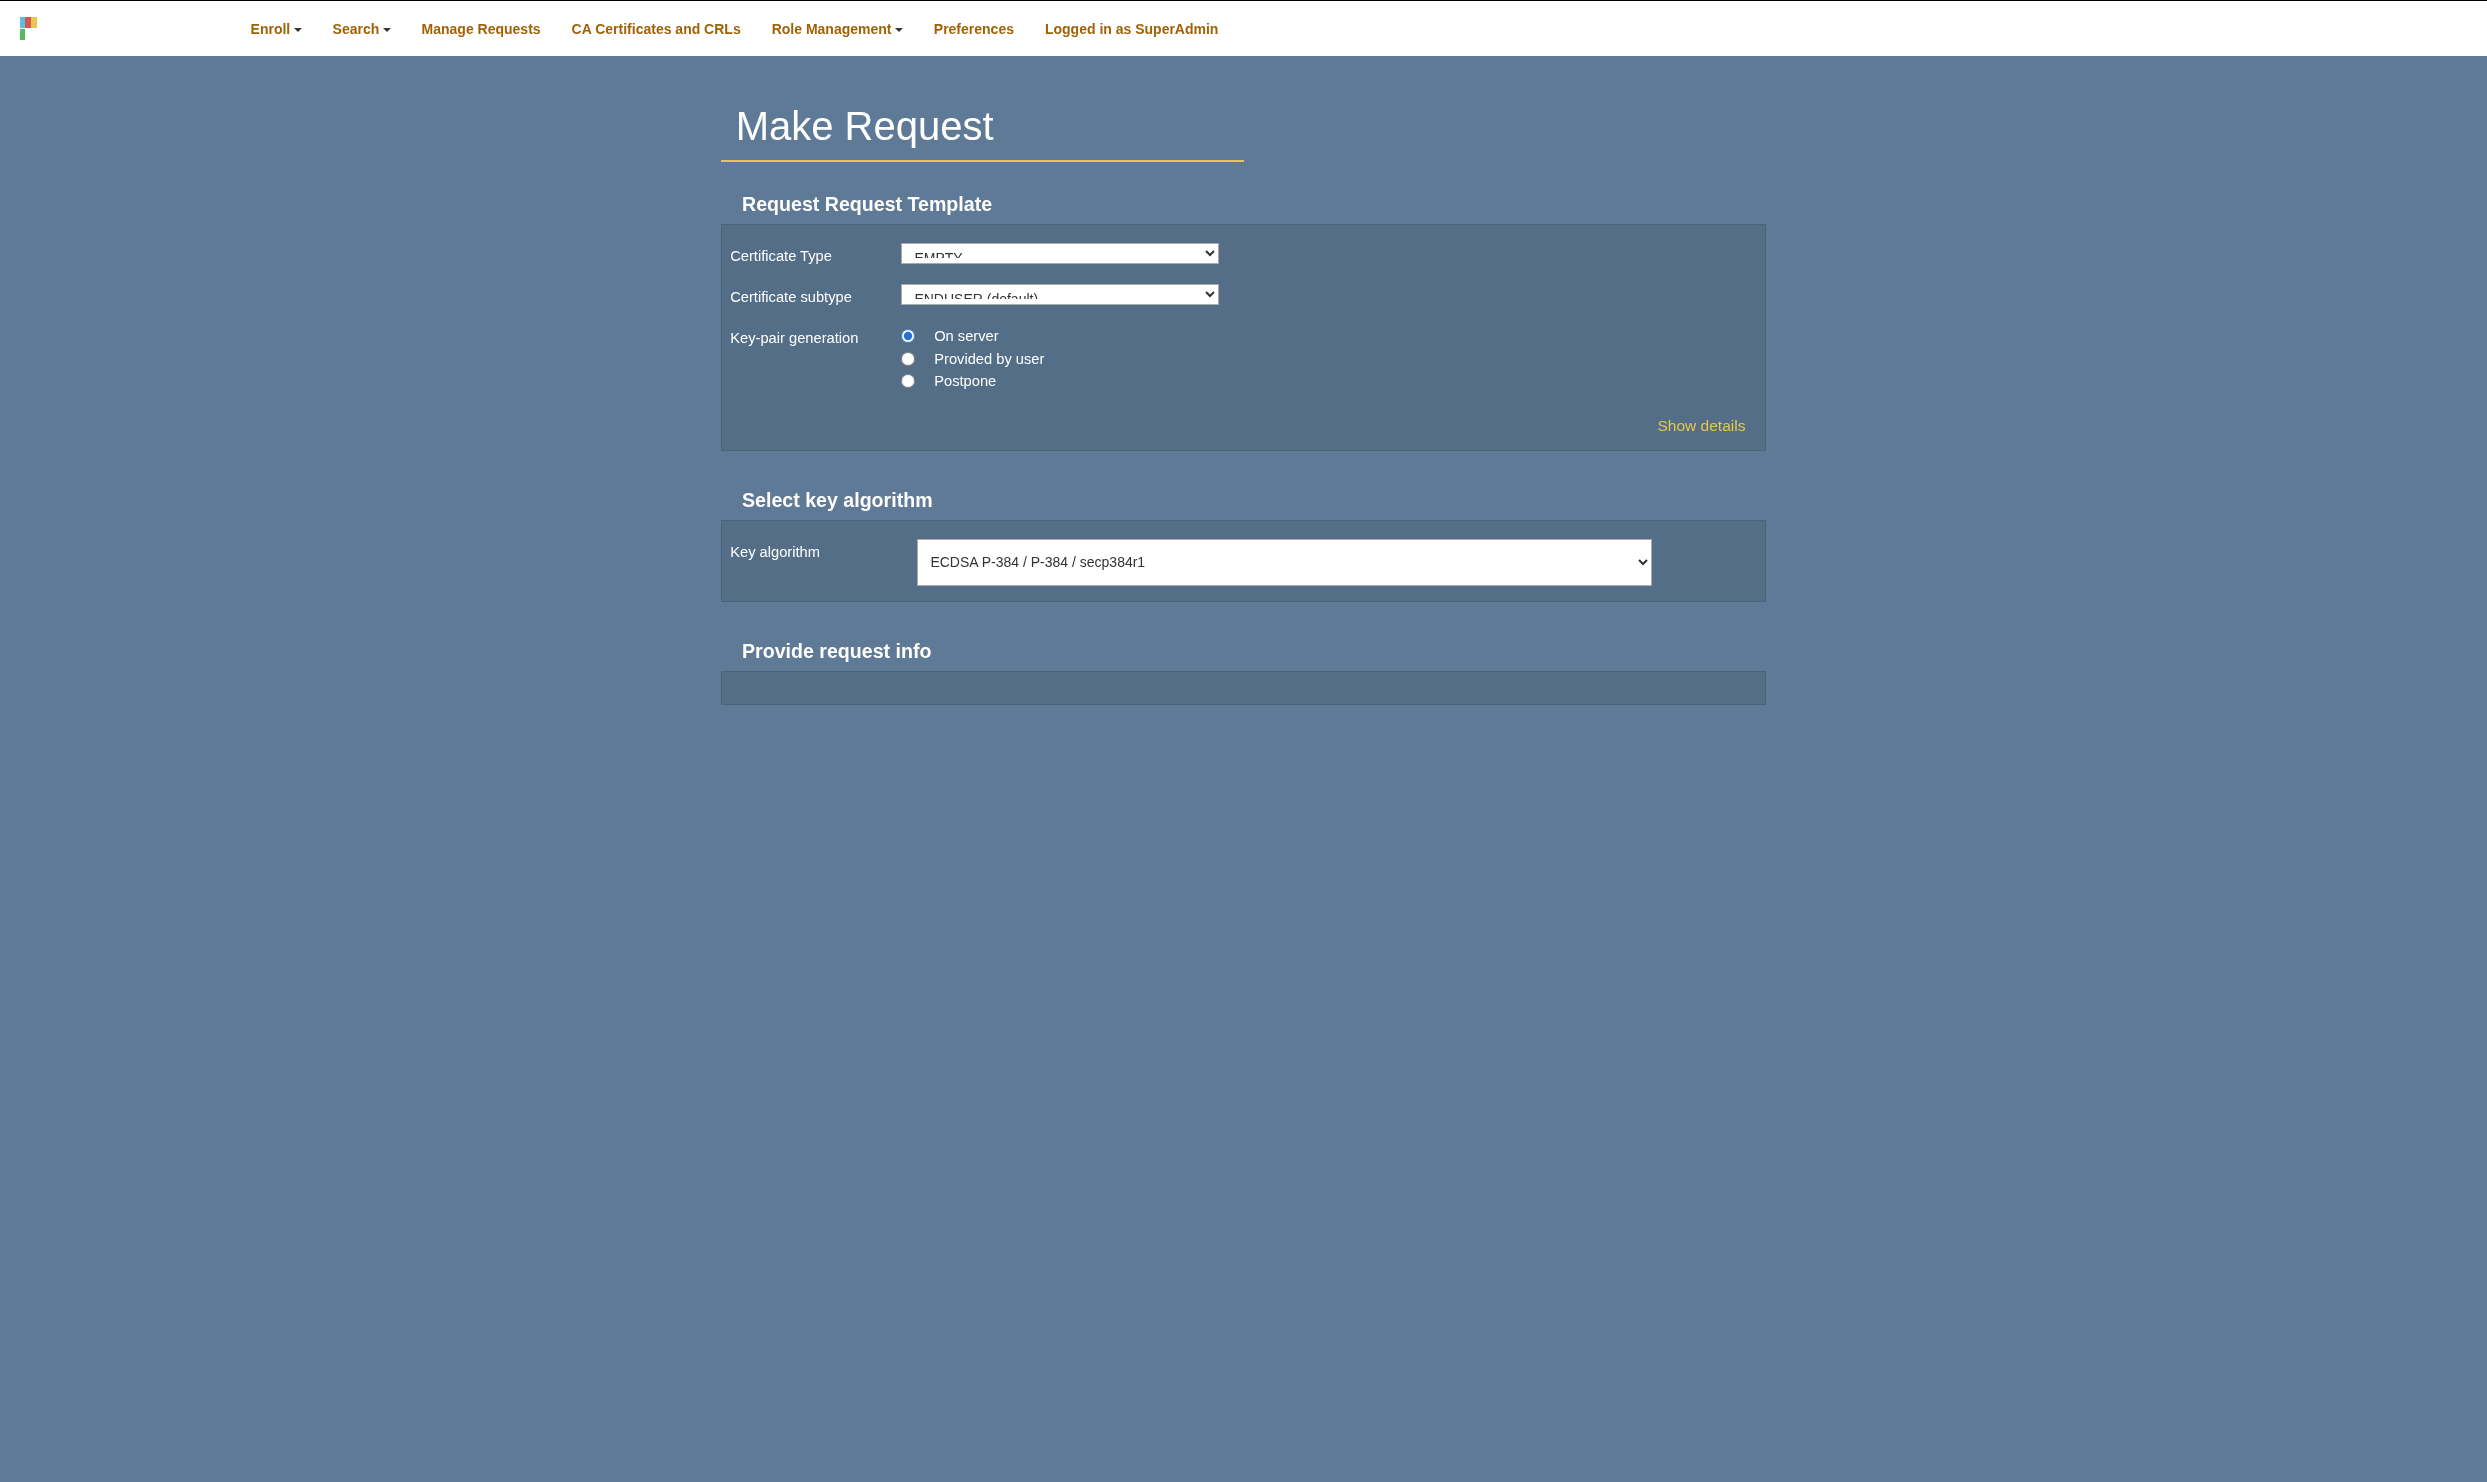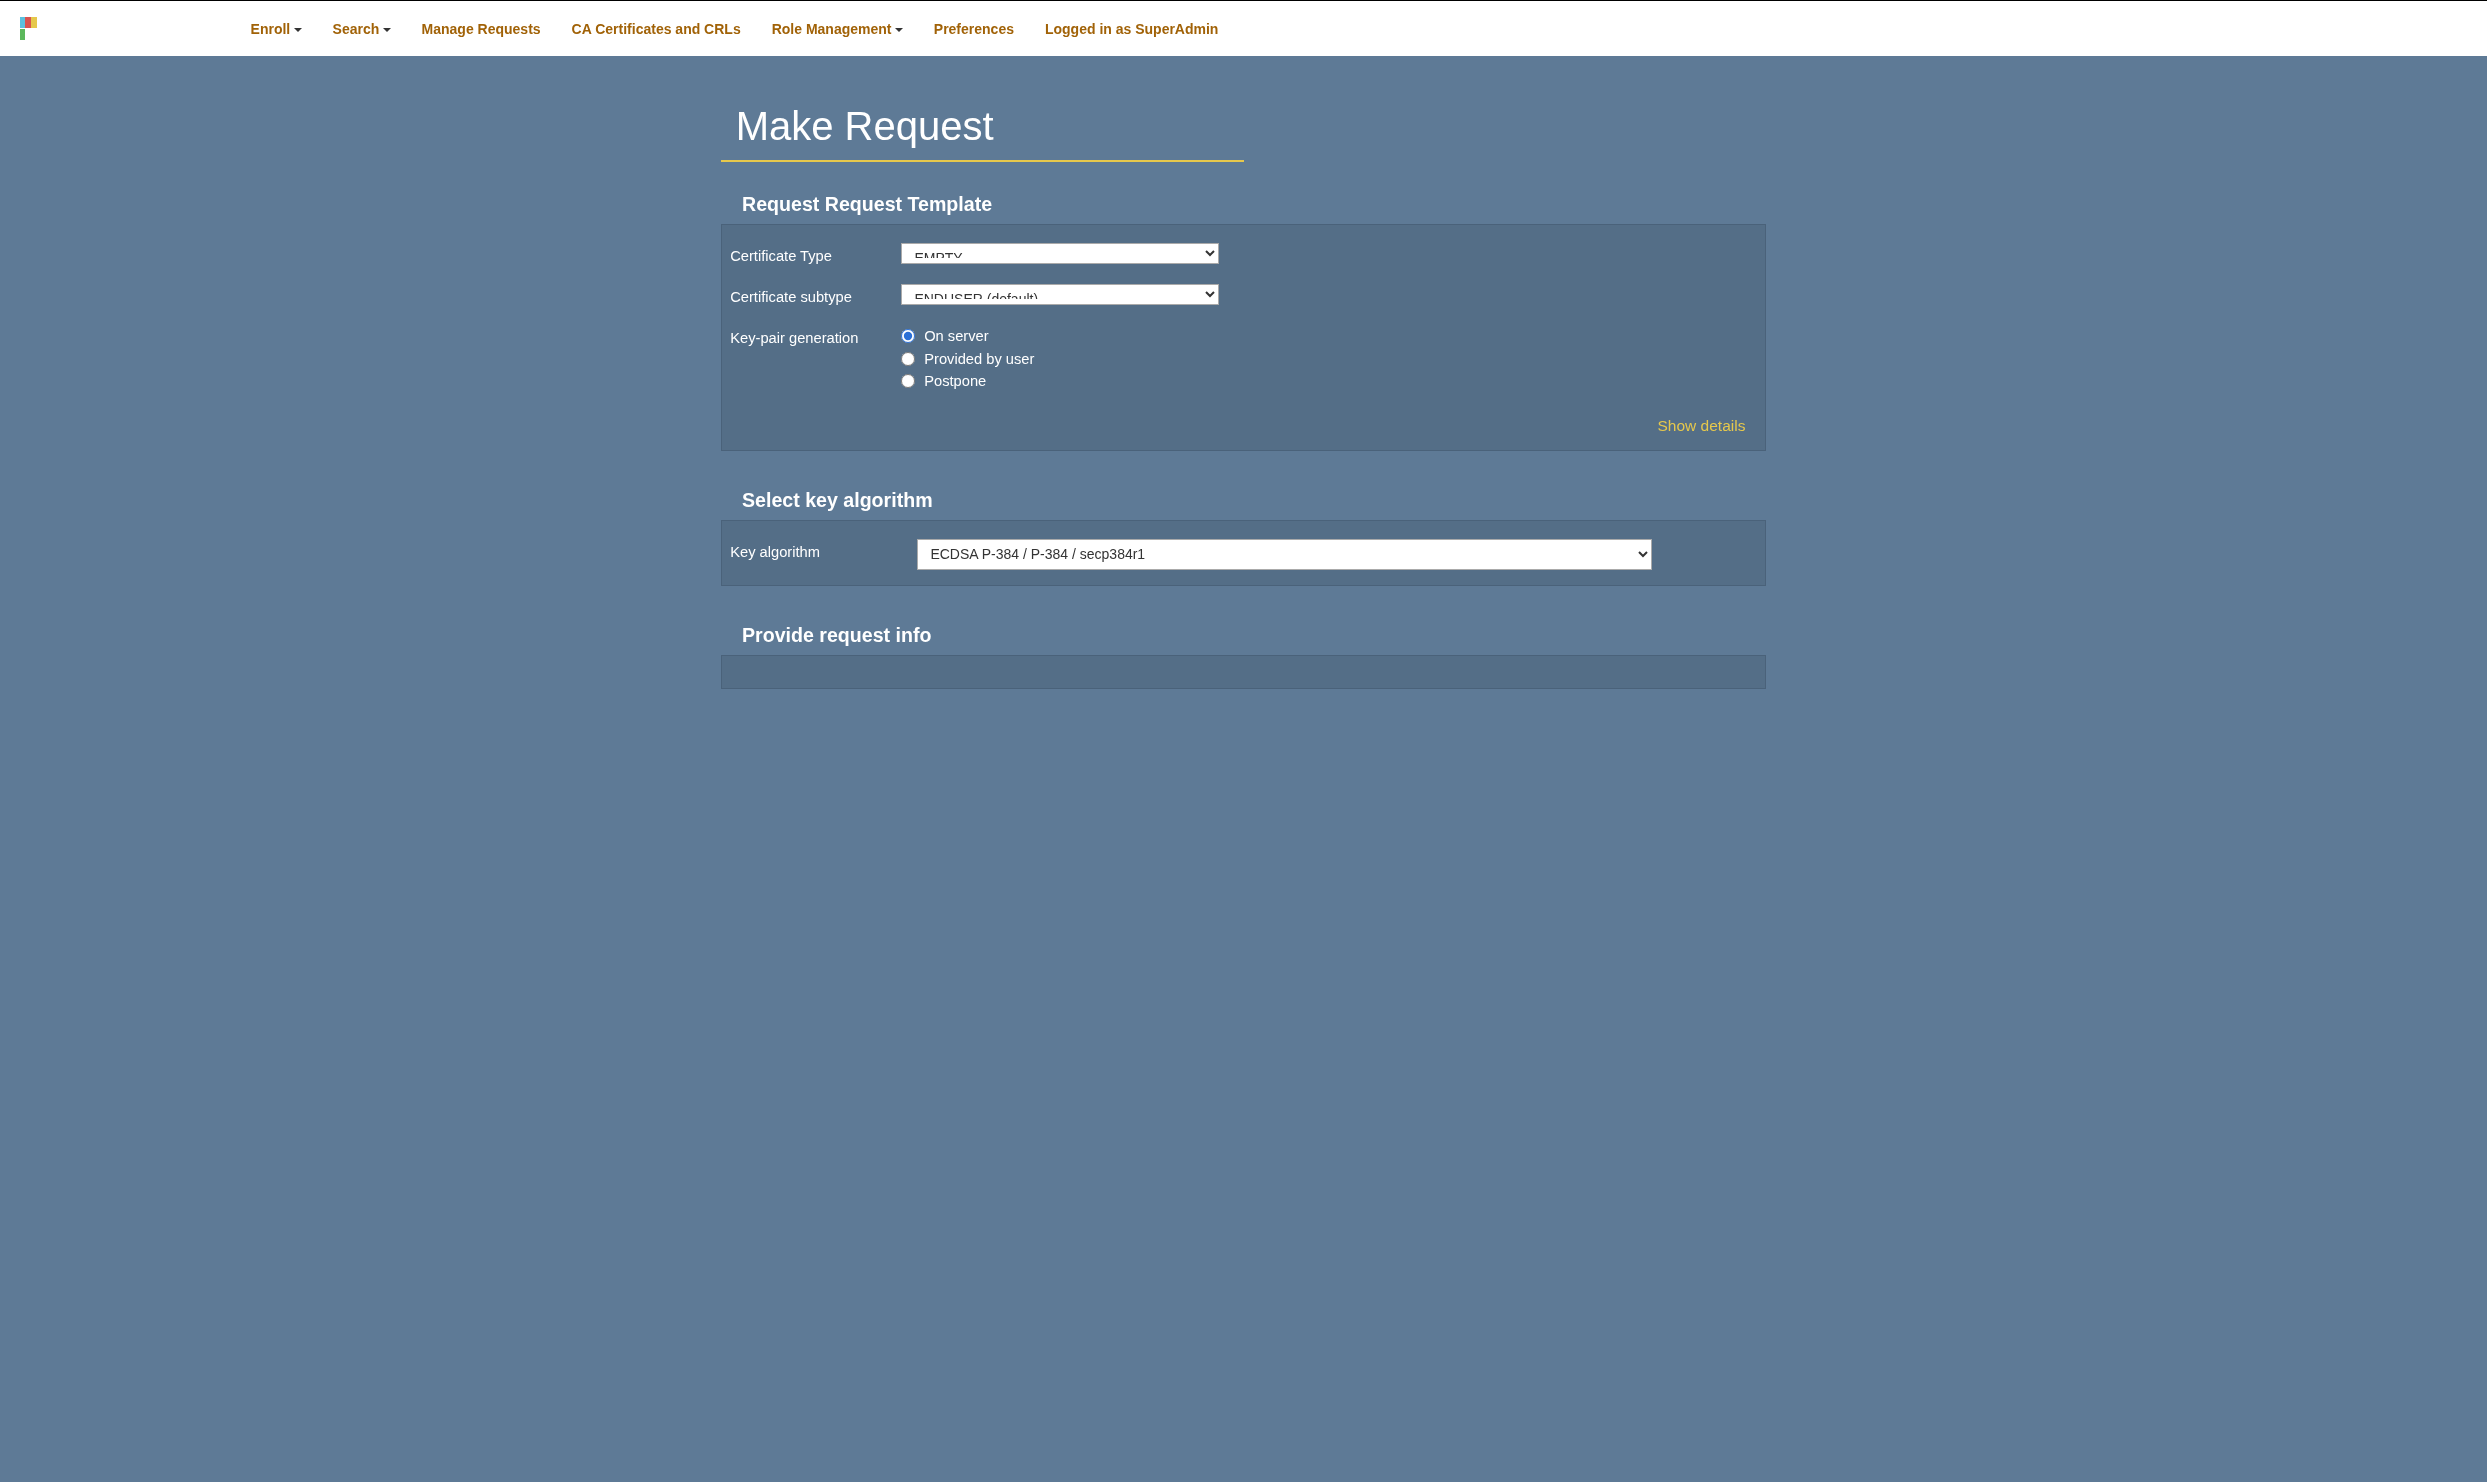--- a/index.html
+++ b/index.html
@@ -95,26 +95,26 @@
     .fld { flex: 1; }
     select, input[type=text] {
       font-size: 14px;
       padding: 4.9px 8.2px;
       border: 0.8px solid #aaa;
       background: #fff;
       color: #333;
       font-family: inherit;
     }
     .sel-390 { width: 318px; height: 21px; }
-    .sel-900 { width: 735px; height: 31px; }
+    .sel-900 { width: 735px; height: 47px; }
     .inp-195 { width: 159px; height: 28px; border: 1.6px solid #9bb8d4; outline: none; }
     .radio-line {
       display: flex;
       align-items: center;
-      gap: 9px;
+      gap: 19px;
       padding: 3.3px 0;
       font-size: 14.7px;
     }
     input[type=radio] {
       width: 14px; height: 14px;
       accent-color: #2a6fd6;
     }
     .show-details {
       text-align: right;
       padding-right: 11.4px;

